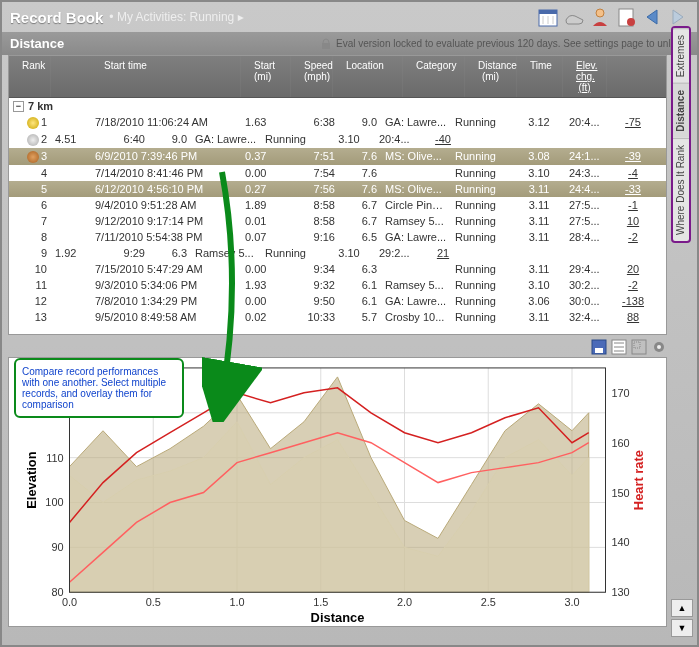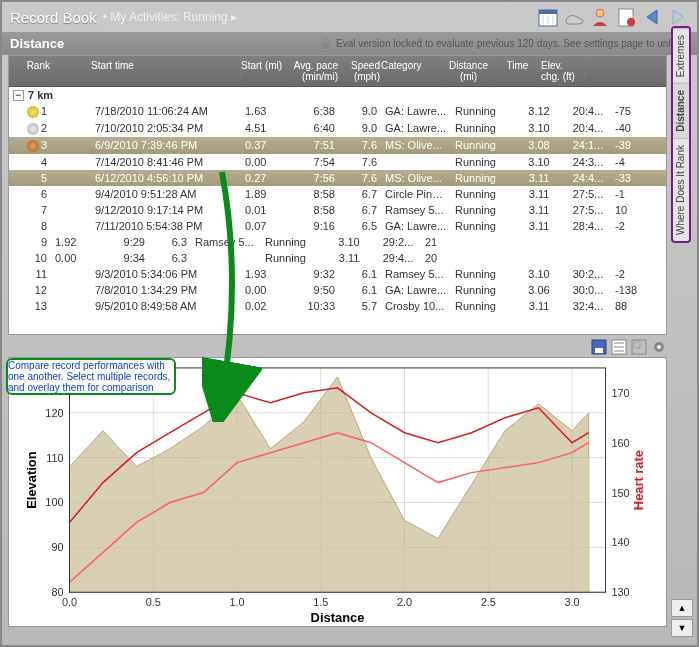--- a/index.html
+++ b/index.html
@@ -1,55 +1,55 @@
 <!DOCTYPE html>
 <html><head>
 <meta charset="utf-8">
 <style>
 * { box-sizing: border-box; margin: 0; padding: 0; }
 body { font-family: Tahoma, Arial, sans-serif; font-size: 11px; background: #e8e8e8; width: 699px; height: 647px; overflow: hidden; }
 .window { border: 2px solid #888; background: linear-gradient(#c9c9c9,#b8b8b8); height: 647px; position: relative; }
 .titlebar { display: flex; align-items: center; padding: 4px 8px; }
-.title { color: #fff; font-size: 15px; font-weight: normal; text-shadow: 0 1px 1px rgba(0,0,0,.4); }
+.title { color: #fff; font-size: 15px; font-weight: bold; text-shadow: 0 1px 1px rgba(0,0,0,.4); }
 .subtitle { color: #eee; font-size: 12px; margin-left: 6px; text-align: center; }
 .tb-icons { margin-left: auto; display: flex; gap: 4px; align-items: center; }
 .tb-icons svg { width: 22px; height: 22px; cursor: pointer; }
 .subhdr { background: linear-gradient(#9a9a9a,#8a8a8a); display: flex; align-items: center; padding: 4px 8px; color: #fff; font-size: 13px; font-weight: bold; }
 .subhdr .lock { margin-left: auto; display: flex; align-items: center; gap: 4px; font-size: 10px; font-weight: normal; color: #555; }
 .table-wrap { background: #fff; margin: 0 30px 0 6px; height: 280px; overflow: hidden; border: 1px solid #999; position: relative; }
 .thead { display: flex; background: linear-gradient(#7f7f7f,#6a6a6a); color: #fff; font-size: 10px; border-bottom: 1px solid #555; }
-.thead > div { padding: 4px 0; border-right: 1px solid #8a8a8a33; }
+.thead > div { padding: 4px 13px; border-right: 1px solid #8a8a8a33; }
 .col-rank { width: 42px; text-align: right; }
 .col-start { width: 150px; margin-left: 40px; }
 .col-smi { width: 50px; }
 .col-pace { width: 48px; text-align: right; }
 .col-speed { width: 42px; text-align: right; }
 .col-loc { width: 70px; }
 .col-cat { width: 62px; }
 .col-dist { width: 52px; text-align: center; }
-.col-time { width: 46px; text-align: center; }
-.col-elev { width: 44px; text-align: left; }
+.col-time { width: 46px; text-align: left; }
+.col-elev { width: 44px; text-align: center; text-decoration: underline; }
 .tbody { font-size: 11px; color: #333; }
 .grp { display: flex; align-items: center; padding: 2px 4px; font-weight: bold; gap: 4px; }
 .grp .exp { width: 11px; height: 11px; border: 1px solid #999; display: inline-flex; align-items: center; justify-content: center; font-size: 9px; line-height: 1; cursor: pointer; }
 .row { display: flex; padding: 1px 0; }
 .row > div { padding: 1px 4px; white-space: nowrap; overflow: hidden; text-overflow: ellipsis; }
 .row.sel { background: linear-gradient(#b4ad8f,#a39b7a); color: #fff; }
 .medal { width: 12px; height: 12px; display: inline-block; border-radius: 50%; margin-right: 2px; vertical-align: middle; }
 .gold { background: radial-gradient(#ffe680,#c9a400); }
 .silver { background: radial-gradient(#eee,#aaa); }
 .bronze { background: radial-gradient(#e0a060,#a86020); }
 .side-tabs { position: absolute; right: 6px; top: 24px; width: 20px; display: flex; flex-direction: column; border: 2px solid #7a1a8a; border-radius: 4px; background: #e4e4e4; }
 .side-tabs > div { writing-mode: vertical-rl; transform: rotate(180deg); padding: 6px 2px; font-size: 10px; color: #444; cursor: pointer; text-align: center; border-bottom: 1px solid #bbb; }
 .side-tabs .active { font-weight: bold; background: #d8d8d8; }
 .chart-tools { display: flex; justify-content: flex-end; gap: 4px; margin: 4px 30px 0 6px; }
 .chart-tools svg { width: 16px; height: 16px; cursor: pointer; }
 .chart { background: #fff; margin: 2px 30px 6px 6px; border: 1px solid #999; height: 270px; position: relative; }
 .chart svg { width: 100%; height: 100%; }
-.callout { position: absolute; left: 4px; top: 356px; width: 170px; background: #fff; border: 2px solid #0a8a1a; border-radius: 6px; font-size: 10px; color: #1144cc; z-index: 5; }
+.callout { position: absolute; left: 12px; top: 356px; width: 170px; background: #fff; border: 2px solid #0a8a1a; border-radius: 6px; padding: 6px; font-size: 10px; color: #1144cc; z-index: 5; }
 .arrow { position: absolute; left: 200px; top: 160px; z-index: 6; pointer-events: none; }
 .scroll-btns { position: absolute; right: 4px; bottom: 6px; width: 22px; }
 .scroll-btns div { height: 18px; border: 1px solid #999; background: #eee; margin-bottom: 2px; display: flex; align-items: center; justify-content: center; cursor: pointer; font-size: 9px; }
 .axis-text { font-size: 11px; fill: #333; }
 .axis-label { font-size: 13px; font-weight: bold; }
 </style>
 </head>
 <body>
 
 <div class="window">
@@ -99,22 +99,22 @@
     <div>Extremes</div>
     <div class="active">Distance</div>
     <div>Where Does It Rank</div>
   </div>
 
   <div class="table-wrap">
     <div class="thead">
       <div class="col-rank">Rank</div>
       <div class="col-start">Start time</div>
       <div class="col-smi">Start (mi)</div>
-      <div class="col-pace">Avg. pace (min/mi)</div>
       <div class="col-speed">Speed (mph)</div>
+      <div class="col-loc">Location</div>
       <div class="col-cat">Category</div>
       <div class="col-dist">Distance (mi)</div>
       <div class="col-time">Time</div>
       <div class="col-elev">Elev. chg. (ft)</div>
     </div>
     <div class="tbody" id="tbody">
         <div class="grp">
           <span class="exp">−</span>
           <span>7 km</span>
         </div>
@@ -125,21 +125,20 @@
           <div class="col-pace">6:38</div>
           <div class="col-speed">9.0</div>
           <div class="col-loc">GA: Lawre...</div>
           <div class="col-cat">Running</div>
           <div class="col-dist">3.12</div>
           <div class="col-time">20:4...</div>
           <div class="col-elev">-75</div>
         </div>
         <div class="row">
           <div class="col-rank"><span class="medal silver"></span>2</div>
-          <div class="col-start">7/10/2010 2:05:34 PM</div>
           <div class="col-smi">4.51</div>
           <div class="col-pace">6:40</div>
           <div class="col-speed">9.0</div>
           <div class="col-loc">GA: Lawre...</div>
           <div class="col-cat">Running</div>
           <div class="col-dist">3.10</div>
           <div class="col-time">20:4...</div>
           <div class="col-elev">-40</div>
         </div>
         <div class="row sel">
@@ -220,20 +219,21 @@
           <div class="col-pace">9:29</div>
           <div class="col-speed">6.3</div>
           <div class="col-loc">Ramsey 5...</div>
           <div class="col-cat">Running</div>
           <div class="col-dist">3.10</div>
           <div class="col-time">29:2...</div>
           <div class="col-elev">21</div>
         </div>
         <div class="row">
           <div class="col-rank">10</div>
+          <div class="col-start">7/15/2010 5:47:29 AM</div>
           <div class="col-smi">0.00</div>
           <div class="col-pace">9:34</div>
           <div class="col-speed">6.3</div>
           <div class="col-loc"></div>
           <div class="col-cat">Running</div>
           <div class="col-dist">3.11</div>
           <div class="col-time">29:4...</div>
           <div class="col-elev">20</div>
         </div>
         <div class="row">

